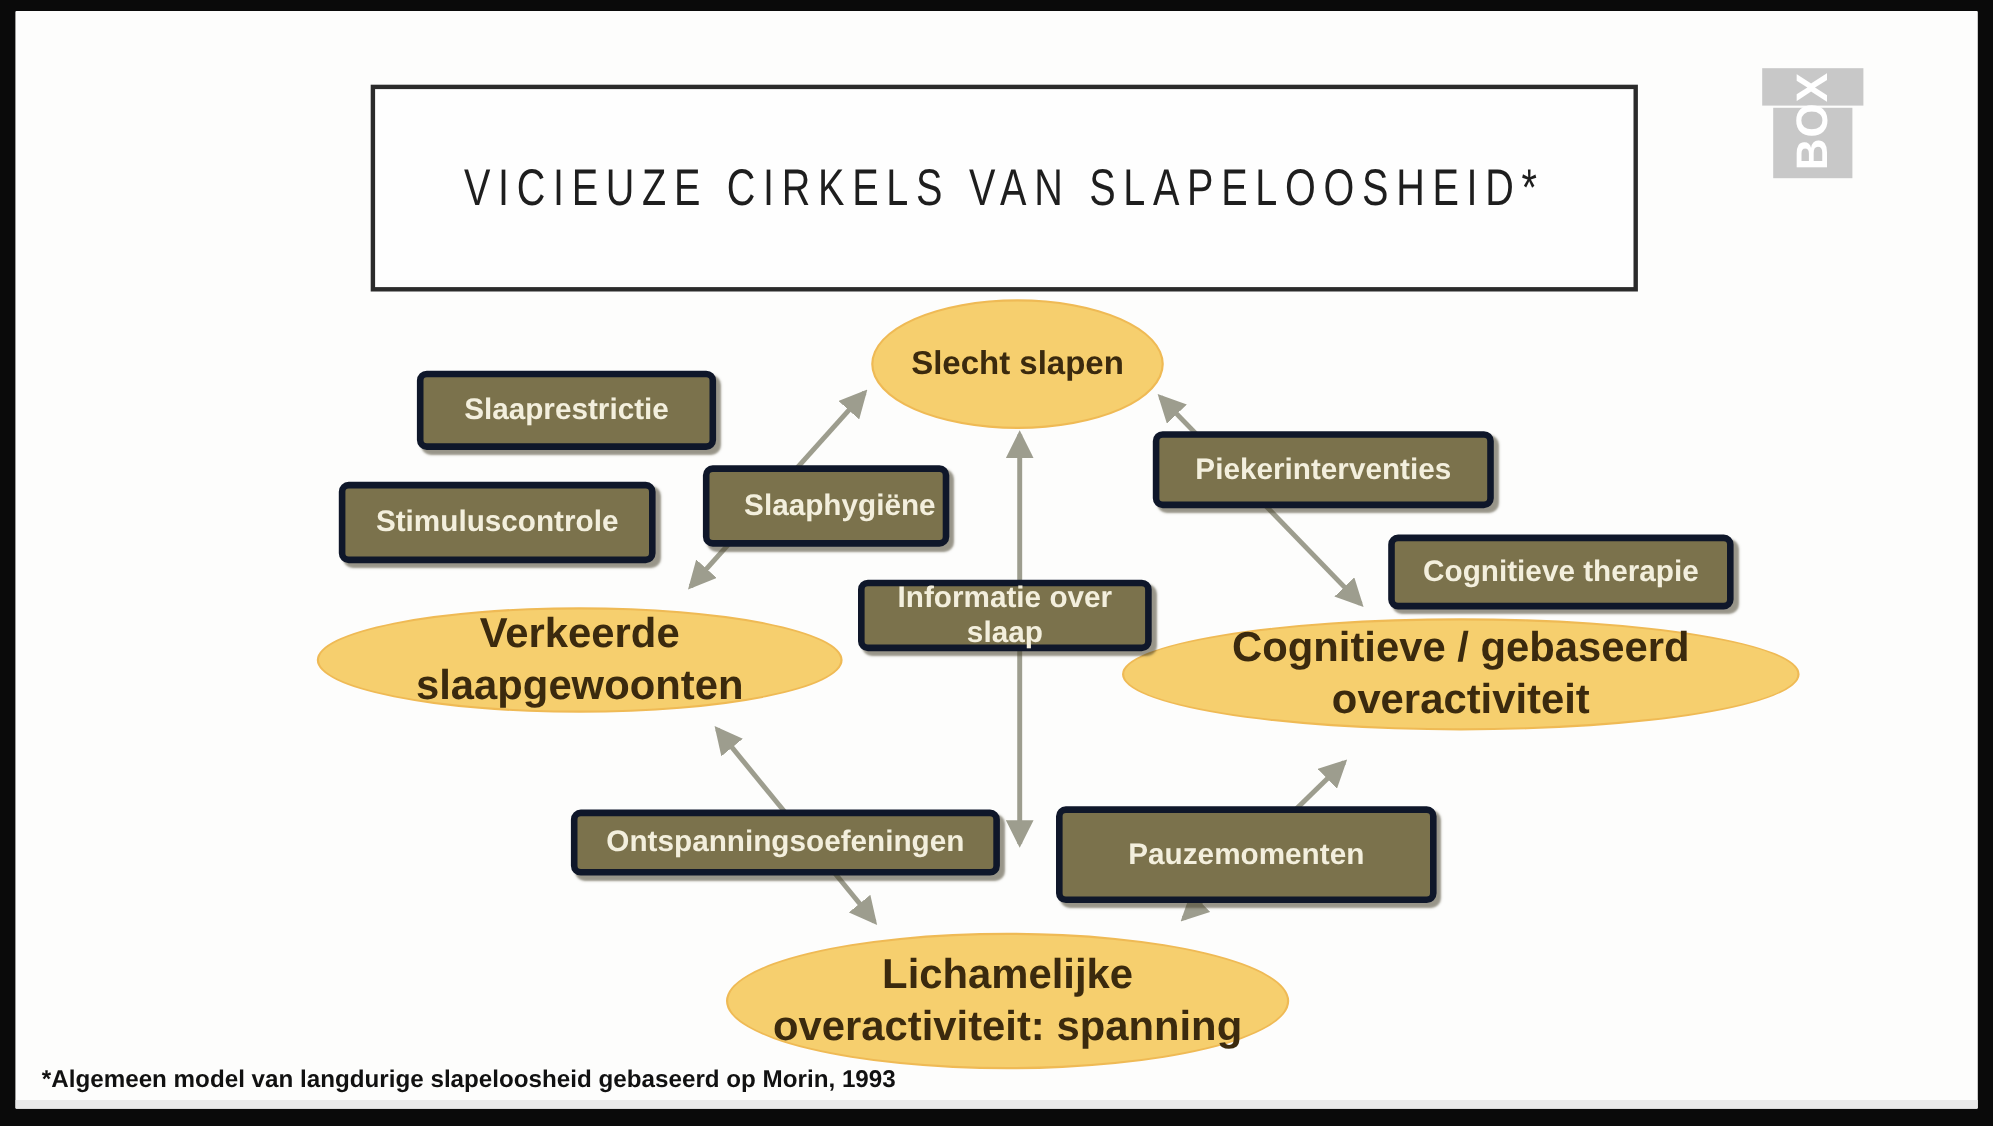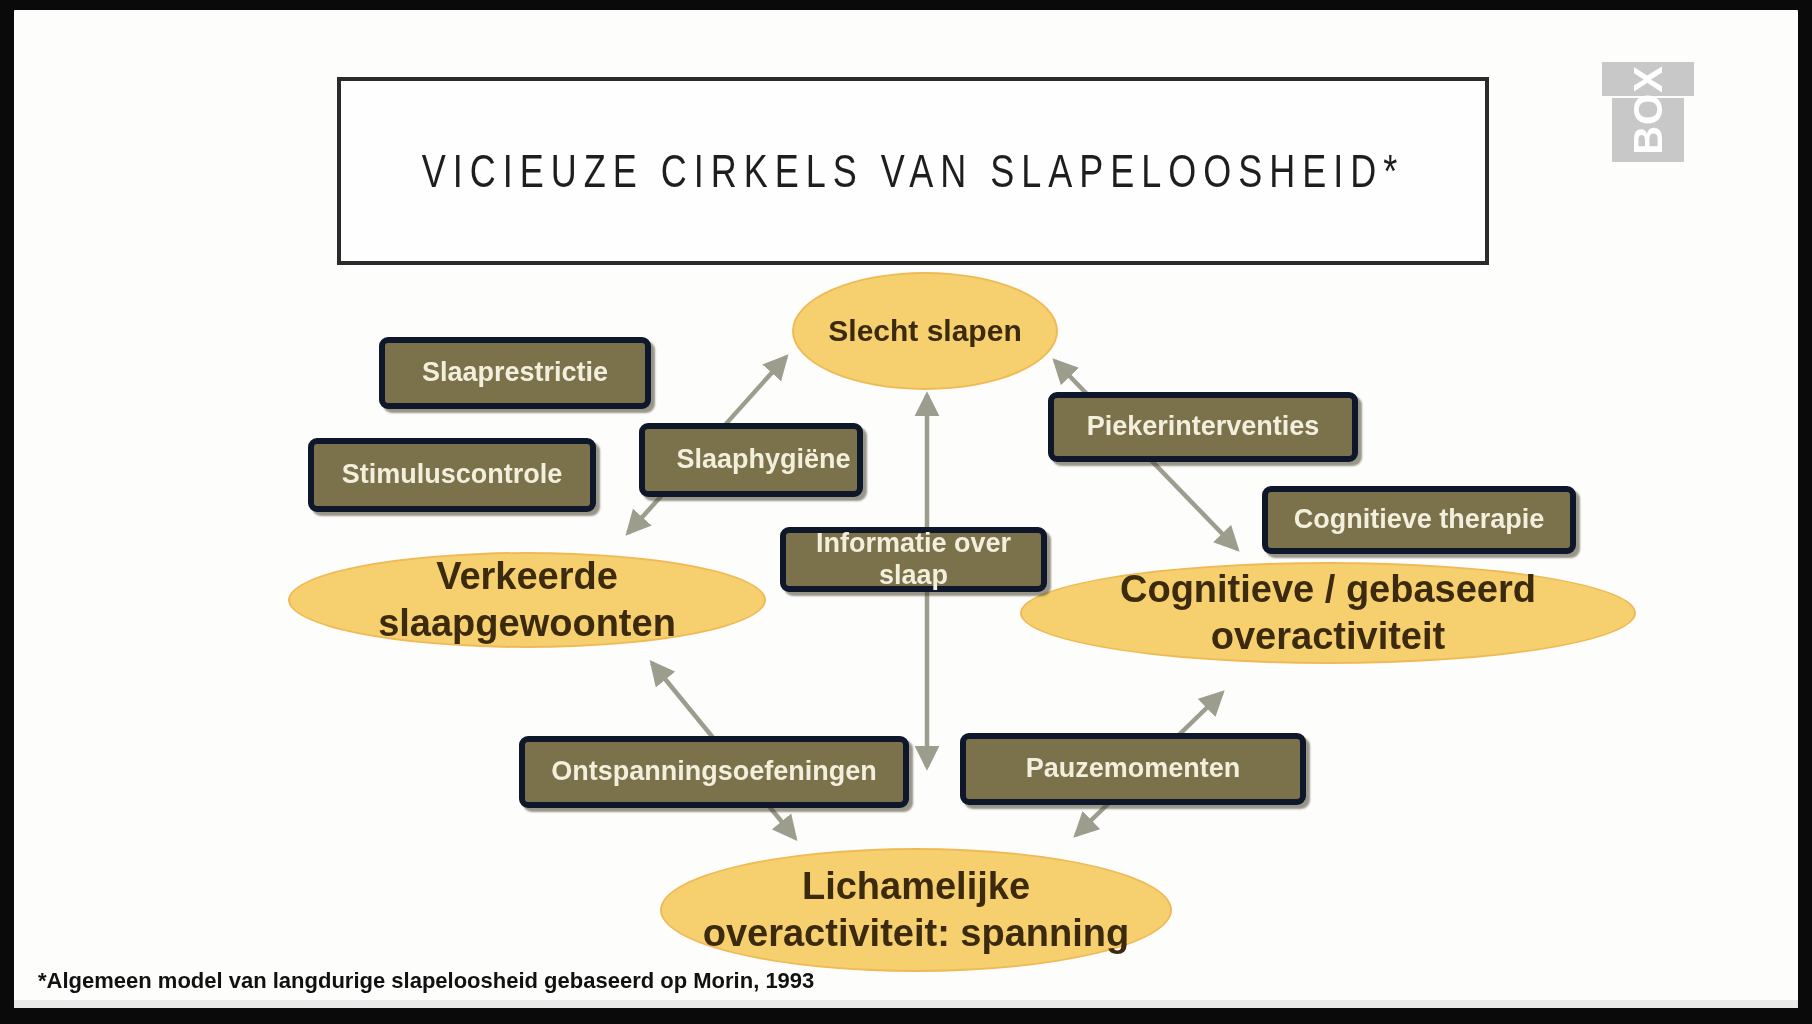--- a/index.html
+++ b/index.html
@@ -95,19 +95,19 @@
   <div class="node-ellipse" style="left:646px;top:838px;width:512px;height:124px;">Lichamelijke
 overactiviteit: spanning</div>
 
   <div class="node-box" style="left:365px;top:327px;width:272px;height:72px;">Slaaprestrictie</div>
   <div class="node-box" style="left:294px;top:428px;width:288px;height:74px;">Stimuluscontrole</div>
   <div class="node-box" style="left:625px;top:413px;width:224px;height:74px;padding-left:25px;">Slaaphygiëne</div>
   <div class="node-box" style="left:1034px;top:382px;width:310px;height:70px;">Piekerinterventies</div>
   <div class="node-box" style="left:1248px;top:476px;width:314px;height:68px;">Cognitieve therapie</div>
   <div class="node-box" style="left:766px;top:517px;width:267px;height:65px;">Informatie over
 slaap</div>
-  <div class="node-box" style="left:505px;top:726px;width:390px;height:72px;">Ontspanningsoefeningen</div>
-  <div class="node-box" style="left:946px;top:723px;width:346px;height:72px;">Pauzemomenten</div>
+  <div class="node-box" style="left:505px;top:726px;width:390px;height:60px;">Ontspanningsoefeningen</div>
+  <div class="node-box" style="left:946px;top:723px;width:346px;height:88px;">Pauzemomenten</div>
 
   <div class="footnote">*Algemeen model van langdurige slapeloosheid gebaseerd op Morin, 1993</div>
 
   <div class="bottom-strip"></div>
 </div>
 
 </body></html>

